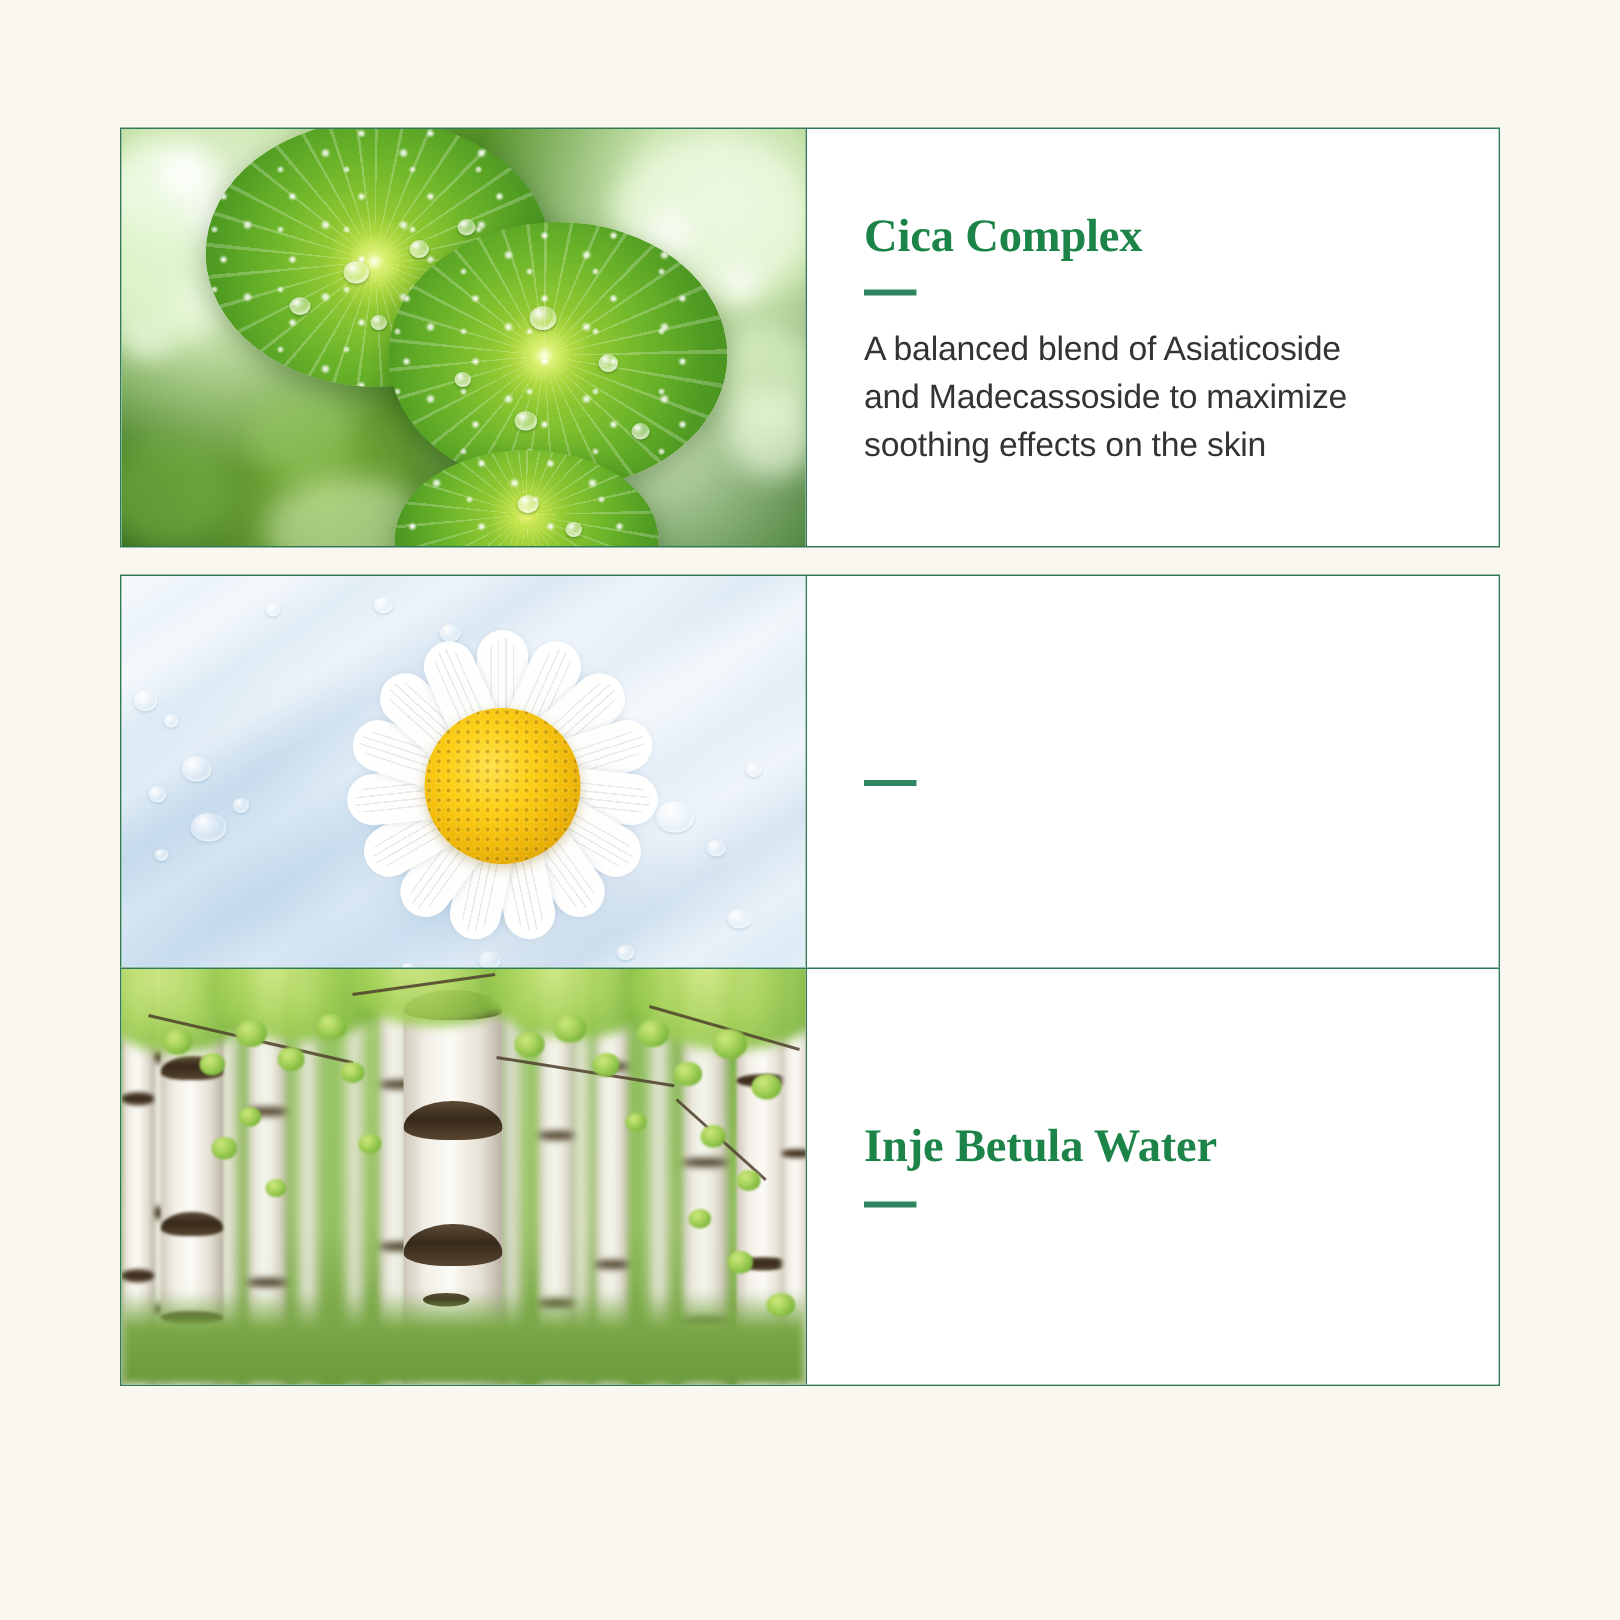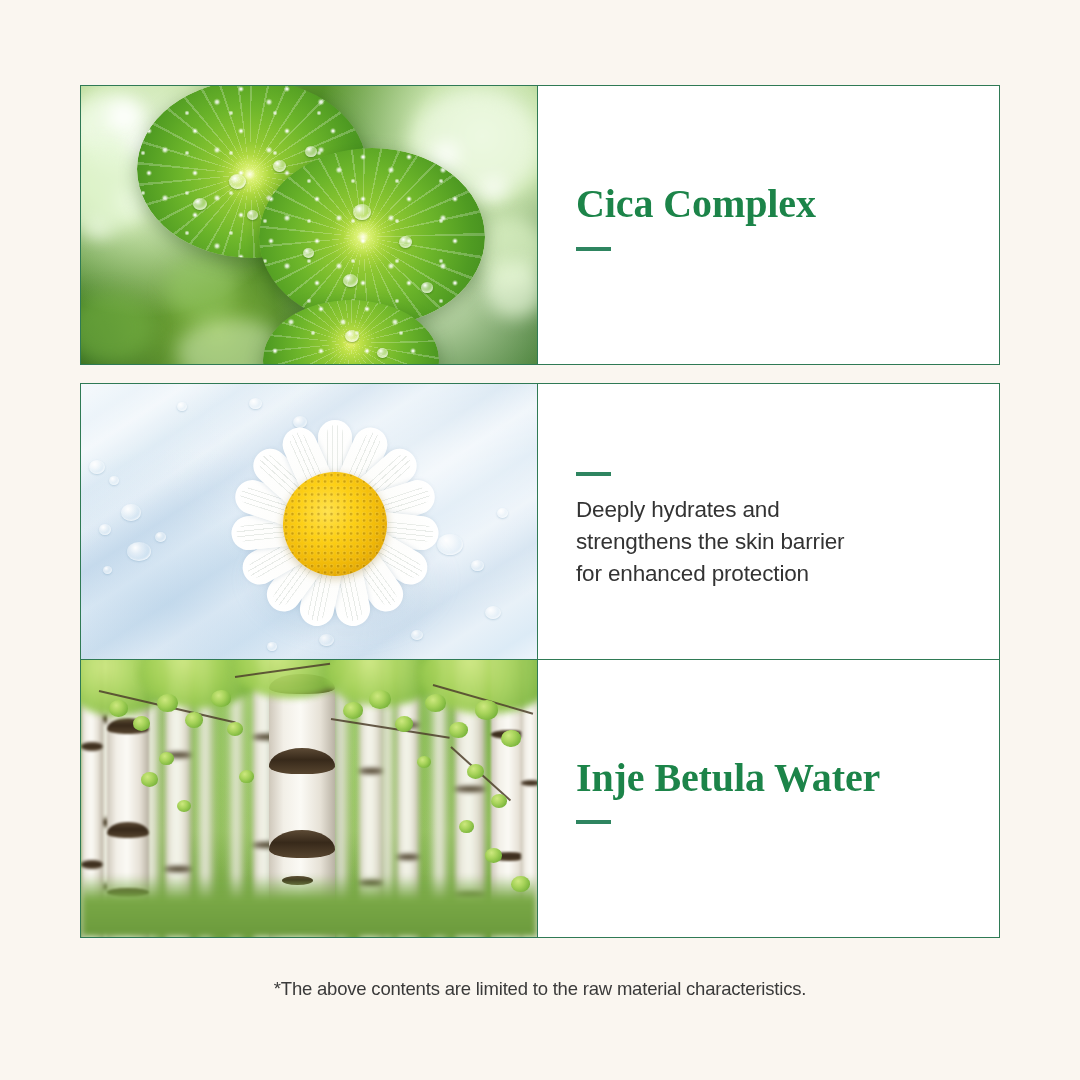--- a/index.html
+++ b/index.html
@@ -24,21 +24,21 @@
     position: absolute;
     left: 80px;
     width: 920px;
     background: #ffffff;
     border: 1.5px solid #2f7a55;
     display: flex;
     overflow: hidden;
   }
   #card-0 { top: 85px;  height: 280px; }
   #card-1 { top: 383px; height: 280px; }
-  #card-2 { top: 659px; height: 279px; }
+  #card-2 { top: 645px; height: 279px; }
 
   .card-media {
     position: relative;
     width: 457px;
     flex: 0 0 457px;
     overflow: hidden;
     border-right: 1.5px solid #2f7a55;
   }
 
   .card-body {
@@ -48,21 +48,21 @@
     padding-right: 26px;
     display: flex;
     flex-direction: column;
     justify-content: center;
   }
 
   .card-title {
     color: #1c8449;
     font-family: "Liberation Serif", serif;
     font-weight: 700;
-    font-size: 40px;
+    font-size: 31px;
     line-height: 1.26;
     letter-spacing: -0.1px;
   }
   #card-1 .card-title { font-size: 35px; }
 
   .title-rule {
     width: 35px;
     height: 4px;
     background: #2e8560;
     margin-top: 17px;
@@ -334,20 +334,23 @@
         <div class="veins"></div>
         <div class="drops"></div>
       </div>
       <div class="bigdrop" style="left:264px;top:244px;width:14px;height:12px;"></div>
       <div class="bigdrop" style="left:296px;top:262px;width:11px;height:10px;"></div>
     </div>
 
     <div class="card-body">
       <div class="card-title">Cica Complex</div>
       <div class="title-rule"></div>
+      <div class="card-desc">A balanced blend of Asiaticoside
+and Madecassoside to maximize
+soothing effects on the skin</div>
     </div>
   </div>
 
   <div class="card" id="card-1">
     <div class="card-media">
       <div class="gel-bg"></div>
       <div class="gel-sheen"></div>
 
       <div class="gel-drop" style="left:8px;top:76px;width:16px;height:14px;"></div>
       <div class="gel-drop" style="left:28px;top:92px;width:10px;height:9px;"></div>
@@ -384,23 +387,20 @@
         <div class="petal" style="transform:rotate(264deg);"></div>
         <div class="petal" style="transform:rotate(288deg);"></div>
         <div class="petal" style="transform:rotate(312deg);"></div>
         <div class="petal" style="transform:rotate(336deg);"></div>
         <div class="daisy-center"></div>
       </div>
     </div>
 
     <div class="card-body">
       <div class="title-rule"></div>
-      <div class="card-desc">Deeply hydrates and
-strengthens the skin barrier
-for enhanced protection</div>
     </div>
   </div>
 
   <div class="card" id="card-2">
     <div class="card-media">
       <div class="birch-bg"></div>
       <div class="birch-haze"></div>
 
       <div class="trunk blurry2" style="left:62px;width:16px;"></div>
       <div class="trunk blurry2" style="left:118px;width:13px;"></div>
@@ -498,15 +498,14 @@
       <div class="leafclump sharp" style="left:430px;top:216px;width:19px;height:16px;"></div>
       <div class="leafclump sharp" style="left:336px;top:96px;width:14px;height:12px;"></div>
     </div>
 
     <div class="card-body">
       <div class="card-title">Inje Betula Water</div>
       <div class="title-rule"></div>
     </div>
   </div>
 
-  <div class="footnote">*The above contents are limited to the raw material characteristics.</div>
 
 </div>
 
 </body></html>

